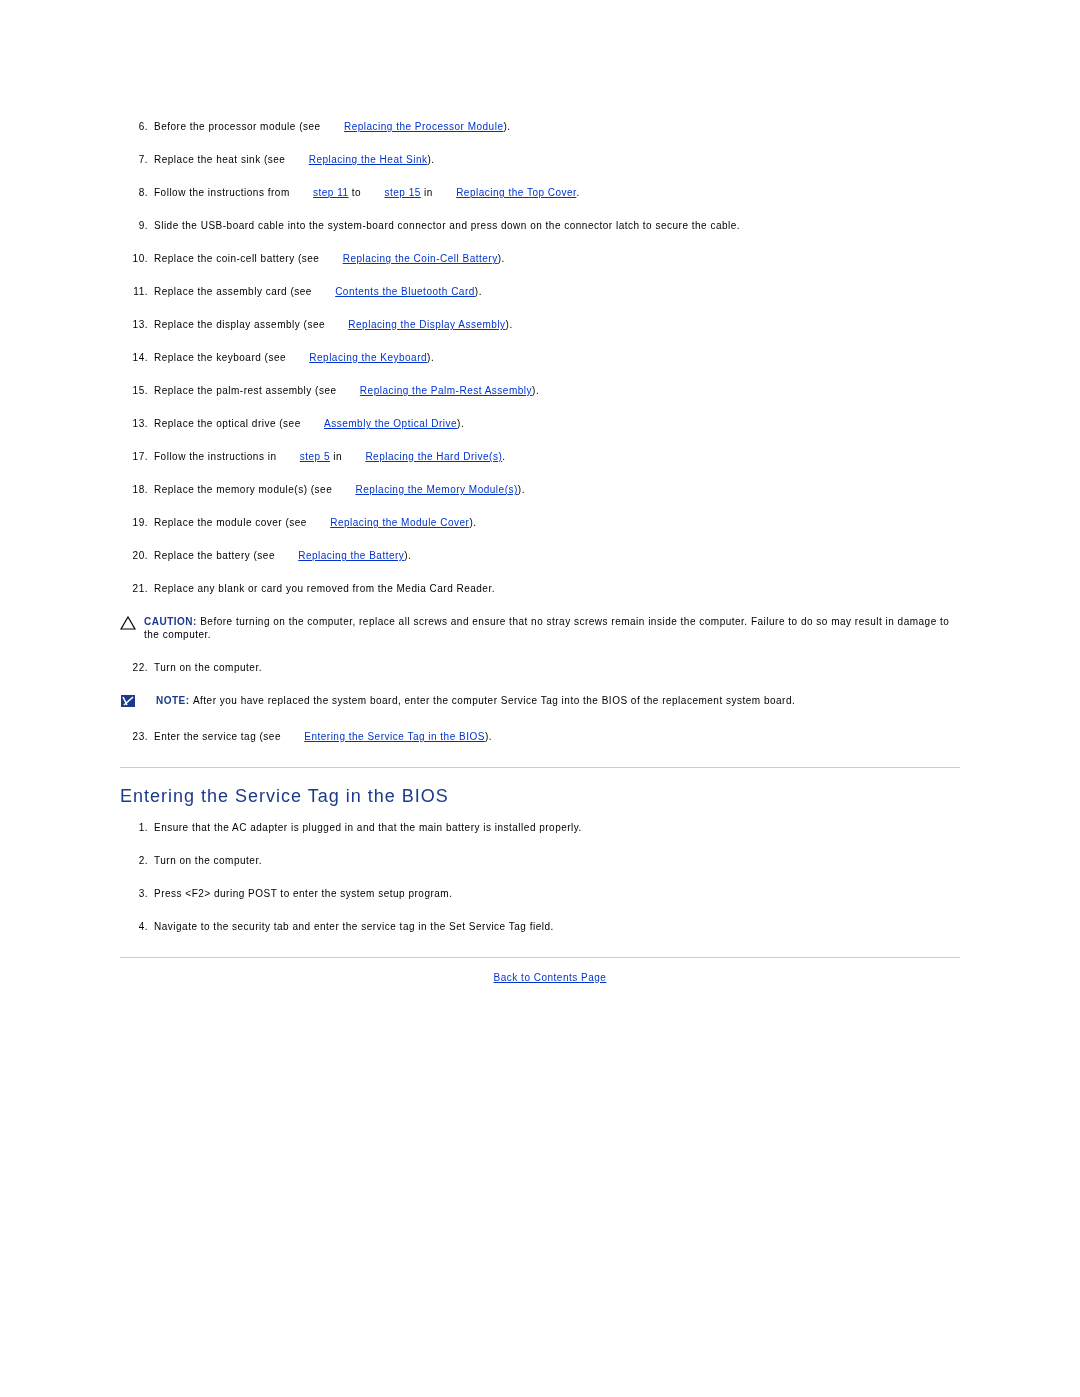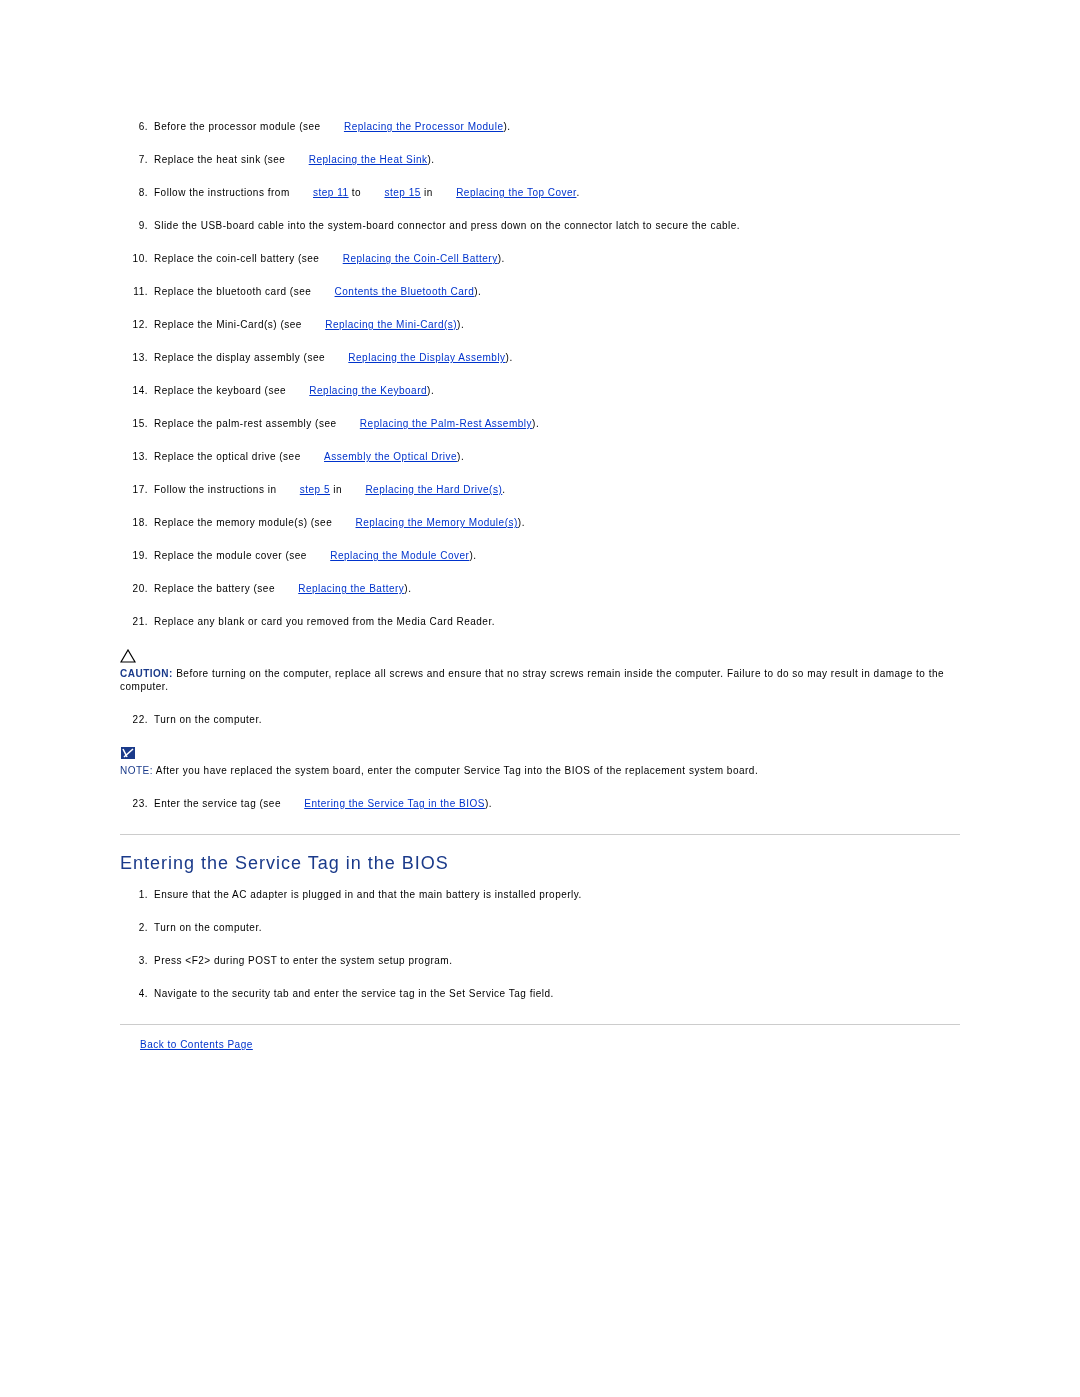--- a/index.html
+++ b/index.html
@@ -38,21 +38,20 @@
   }
   a.link {
     color: #0033cc;
     text-decoration: underline;
     margin-left: 20px;
   }
   .caution-row, .note-row {
     display: flex;
     align-items: flex-start;
     margin: 18px 0 20px 0;
-    flex-direction: column;
   }
   .caution-row .icon {
     flex: 0 0 18px;
     margin-right: 6px;
     margin-top: 1px;
   }
   .caution-row .icon svg {
     display: block;
   }
   .caution-row .text, .note-row .text {
@@ -63,36 +62,38 @@
     color: #1a3a8a;
     font-weight: bold;
   }
   .note-row .icon {
     flex: 0 0 18px;
     margin-right: 6px;
     margin-top: 0;
   }
   .note-label {
     color: #1a3a8a;
-    font-weight: normal;
+    font-weight: bold;
+    margin-left: 12px;
   }
   hr.divider {
     border: none;
     border-top: 1px solid #cccccc;
     margin: 24px 0 14px 0;
   }
   h2.section-heading {
     color: #1a3a8a;
     font-weight: normal;
     font-size: 18px;
     letter-spacing: 1px;
     margin: 18px 0 14px 0;
   }
   .back-link-wrap {
     margin-top: 14px;
+    text-align: center;
   }
 </style>
 </head>
 <body>
 
 <div class="page">
 
   <ol class="main-list">
 
     <li>
@@ -126,30 +127,24 @@
     <li>
       <span class="num">10.</span>
       <span class="body">
         <span>Replace the coin-cell battery (see </span><a href="#" class="link">Replacing the Coin-Cell Battery</a><span>).</span>
       </span>
     </li>
 
     <li>
       <span class="num">11.</span>
       <span class="body">
-        <span>Replace the bluetooth card (see </span><a href="#" class="link">Contents the Bluetooth Card</a><span>).</span>
-      </span>
-    </li>
-
-    <li>
-      <span class="num">12.</span>
-      <span class="body">
-        <span>Replace the Mini-Card(s) (see </span><a href="#" class="link">Replacing the Mini-Card(s)</a><span>).</span>
-      </span>
-    </li>
+        <span>Replace the assembly card (see </span><a href="#" class="link">Contents the Bluetooth Card</a><span>).</span>
+      </span>
+    </li>
+
 
     <li>
       <span class="num">13.</span>
       <span class="body">
         <span>Replace the display assembly (see </span><a href="#" class="link">Replacing the Display Assembly</a><span>).</span>
       </span>
     </li>
 
     <li>
       <span class="num">14.</span>

